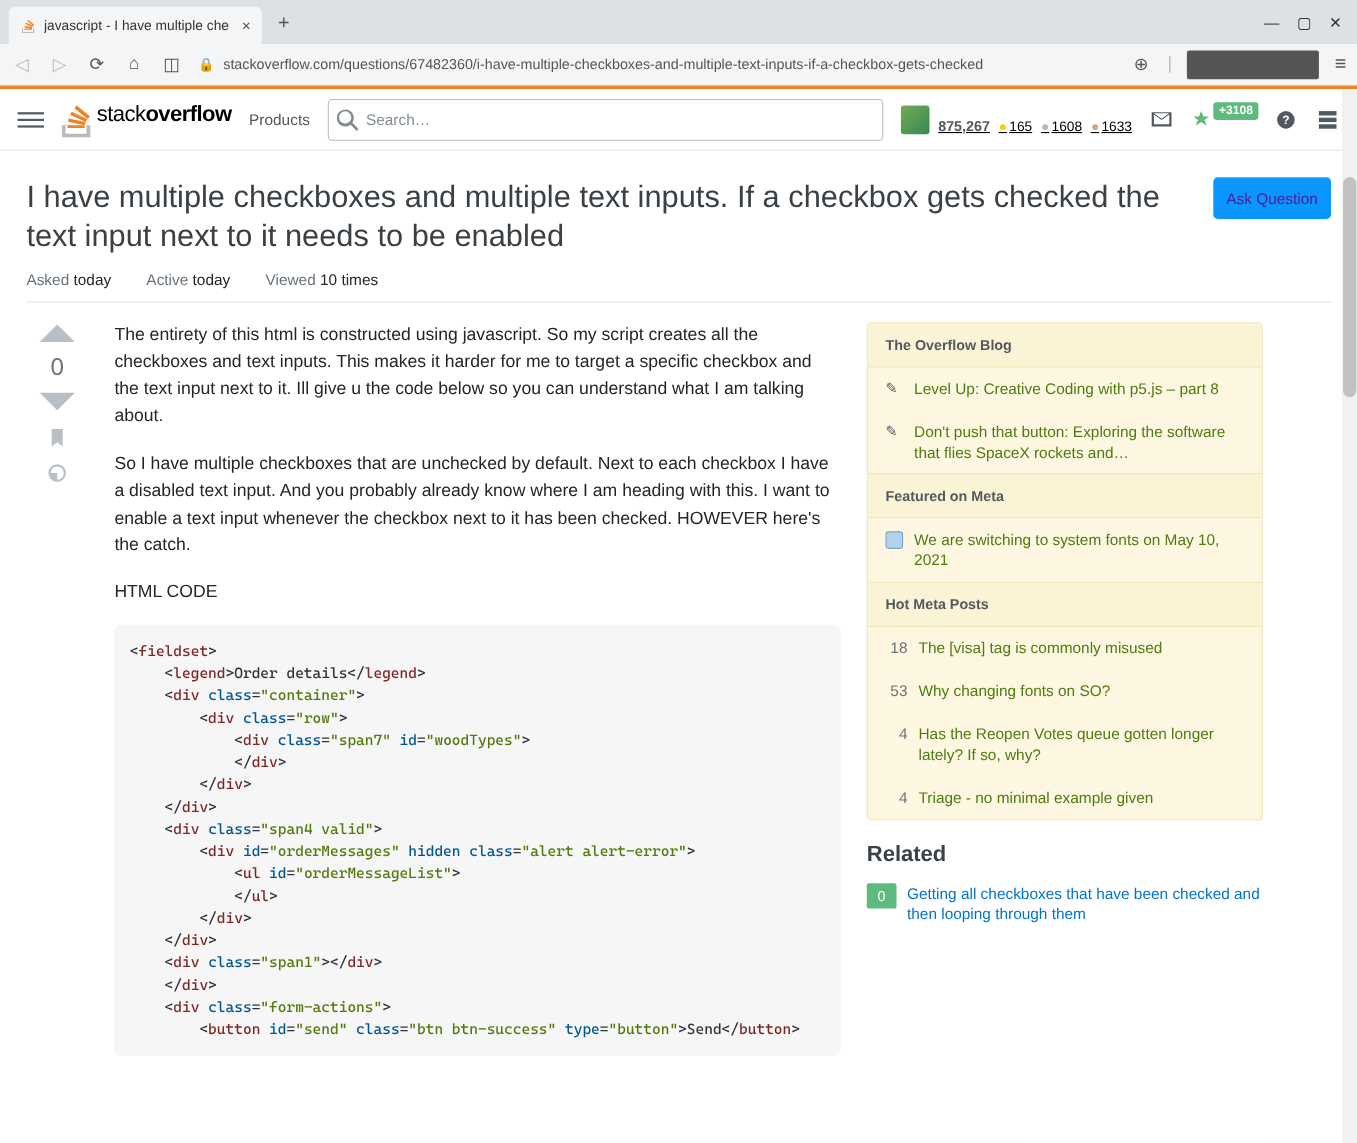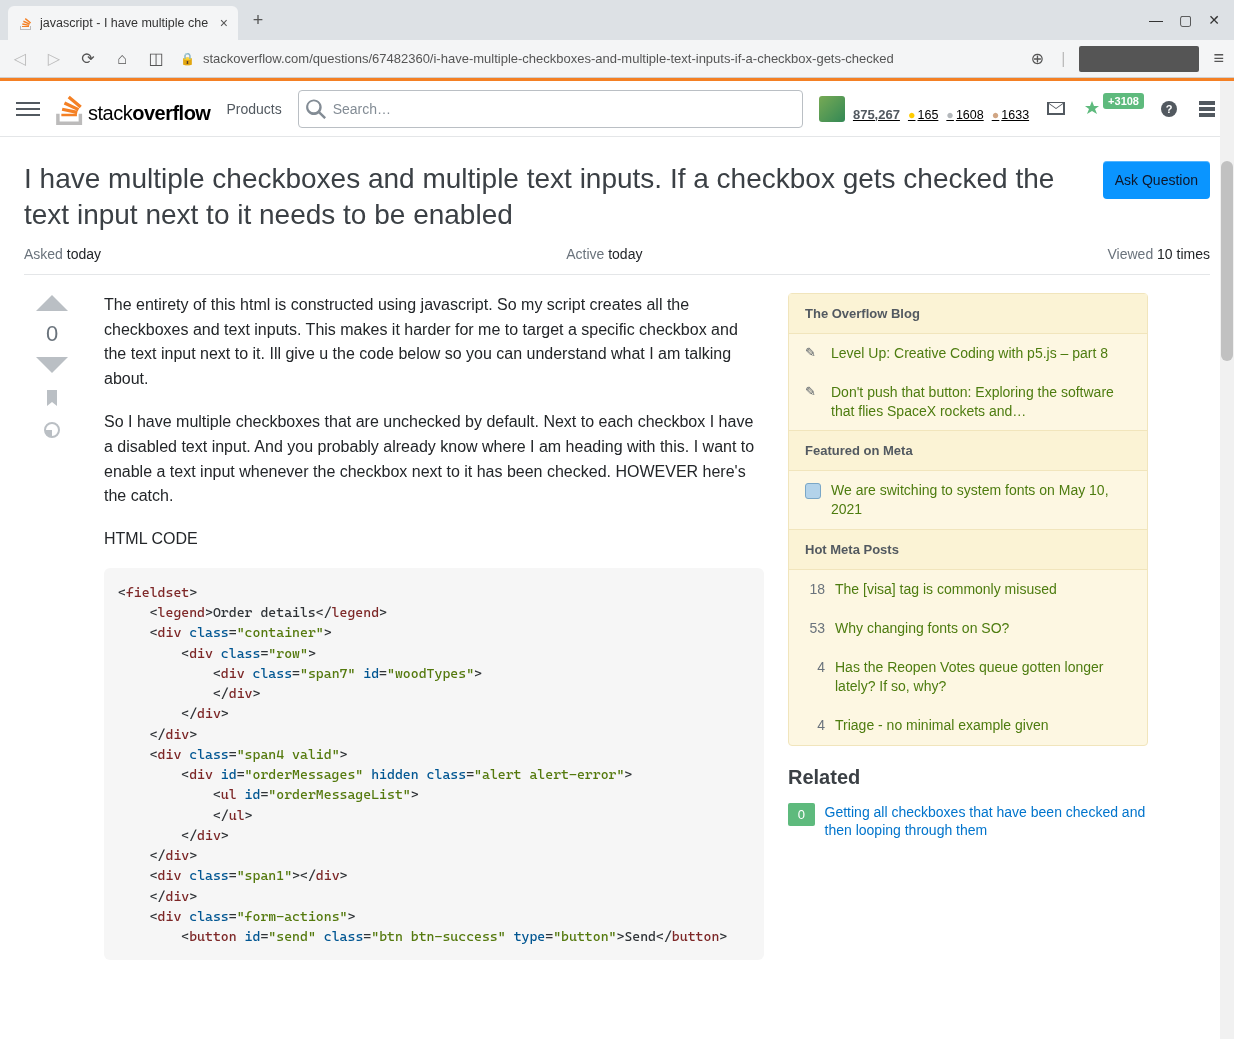--- a/index.html
+++ b/index.html
@@ -25,21 +25,21 @@
 .rightbox { width: 120px; height: 26px; background: #555; border-radius: 2px; }
 .menu-icon { font-size: 18px; color: #555; cursor: pointer; }
 
 
 .orange-bar { height: 3px; background: #f48024; }
 .page { background: #fff; height: calc(1039px - 40px - 38px - 3px); overflow: hidden; position: relative; }
 
 .topbar { height: 56px; border-bottom: 1px solid #e4e6e8; display: flex; align-items: center; padding: 0 16px; gap: 16px; }
 .hamburger { width: 24px; height: 24px; display: flex; flex-direction: column; justify-content: center; gap: 4px; cursor: pointer; }
 .hamburger span { height: 2px; background: #525960; }
-.so-logo { display: flex; align-items: flex-end; gap: 4px; cursor: pointer; }
+.so-logo { display: flex; align-items: flex-start; gap: 4px; cursor: pointer; }
 .so-logo-icon { width: 28px; height: 32px; }
 .so-logo-text { font-size: 20px; letter-spacing: -0.5px; }
 .so-logo-text b { font-weight: 700; }
 .products { font-size: 14px; color: #525960; cursor: pointer; }
 .search-wrap { flex: 1; position: relative; }
 .search-input { width: 100%; height: 38px; border: 1px solid #babfc4; border-radius: 4px; padding: 0 10px 0 34px; font-size: 14px; color: #3b4045; }
 .search-input::placeholder { color: #838c95; }
 .search-icon { position: absolute; left: 8px; top: 9px; width: 20px; height: 20px; color: #838c95; }
 .user-area { display: flex; align-items: flex-end; gap: 8px; text-decoration: underline; }
 .avatar { width: 26px; height: 26px; background: linear-gradient(135deg,#7a5,#385); border-radius: 3px; }
@@ -48,22 +48,22 @@
 .badge.gold::before { content: "●"; color: #ffcc01; }
 .badge.silver::before { content: "●"; color: #b4b8bc; }
 .badge.bronze::before { content: "●"; color: #d1a684; }
 .inbox-icon, .help-icon, .community-icon { width: 22px; height: 22px; color: #525960; cursor: pointer; display:flex; align-items:center; justify-content:center; }
 .ach { display: flex; align-items: center; cursor: pointer; }
 .ach-badge { background: #5eba7d; color: #fff; font-size: 11px; font-weight: 700; padding: 2px 5px; border-radius: 3px; position: relative; top: -8px; left: 2px; }
 
 .content { padding: 24px 24px 0 24px; }
 .question-header { display: flex; align-items: flex-start; gap: 4px; }
 .question-title { font-size: 28px; line-height: 1.3; color: #3b4045; flex: 1; font-weight: 400; }
-.ask-btn { background: #0a95ff; color: #0f172a; border: none; border-radius: 4px; padding: 11px 12px; font-size: 14px; cursor: pointer; white-space: nowrap; box-shadow: inset 0 1px 0 rgba(255,255,255,0.3); }
-.meta-row { display: flex; gap: 20px; font-size: 14px; color: #6a737c; margin-top: 12px; padding-bottom: 12px; border-bottom: 1px solid #e4e6e8; justify-content: space-between; }
+.ask-btn { background: #0a95ff; color: #4c1d95; border: none; border-radius: 4px; padding: 11px 12px; font-size: 14px; cursor: pointer; white-space: nowrap; box-shadow: inset 0 1px 0 rgba(255,255,255,0.3); }
+.meta-row { display: flex; gap: 32px; font-size: 14px; color: #6a737c; margin-top: 12px; padding-bottom: 12px; border-bottom: 1px solid #e4e6e8; }
 .meta-row .mval { color: #232629; }
 
 .main-grid { display: flex; gap: 24px; margin-top: 18px; }
 .left-col { width: 56px; display: flex; flex-direction: column; align-items: center; gap: 8px; }
 .vote-arrow { width: 36px; height: 20px; cursor: pointer; }
 .vote-count { font-size: 22px; color: #6a737c; }
 .bookmark, .timeline { width: 18px; height: 18px; color: #babfc4; cursor: pointer; margin-top: 6px; }
 
 .post-body { flex: 1; font-size: 16px; line-height: 1.55; color: #232629; max-width: 660px; }
 .post-body p { margin-bottom: 18px; }

